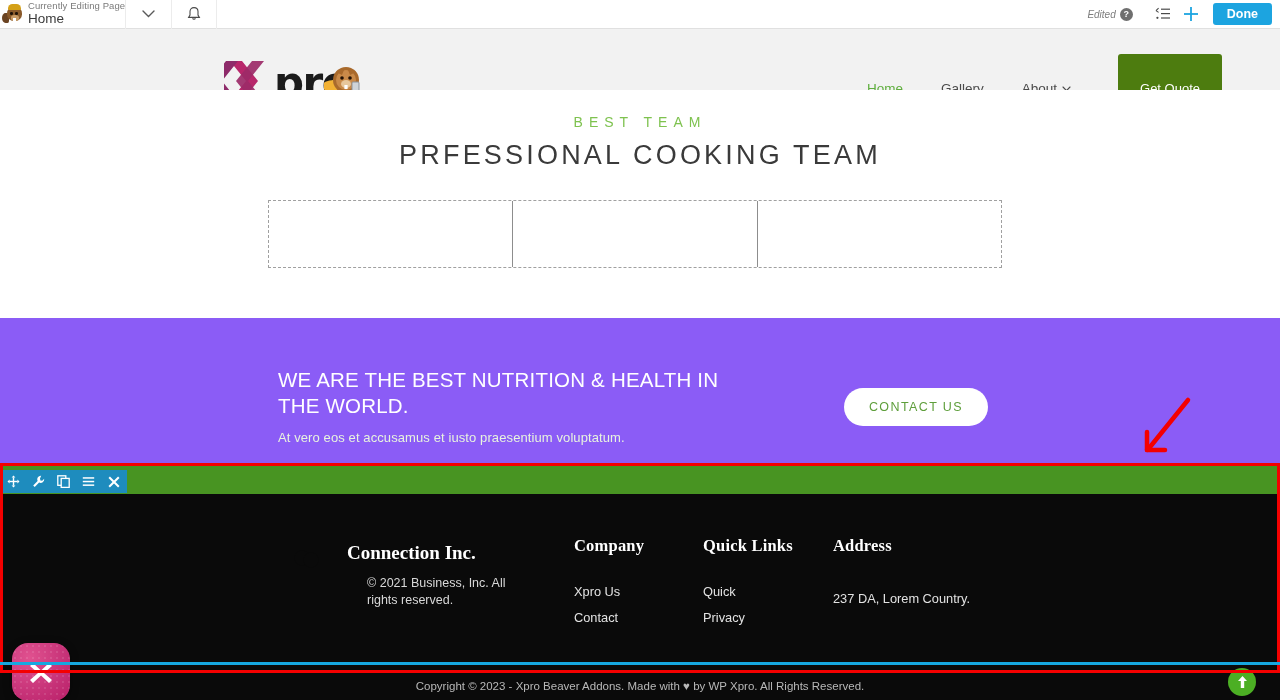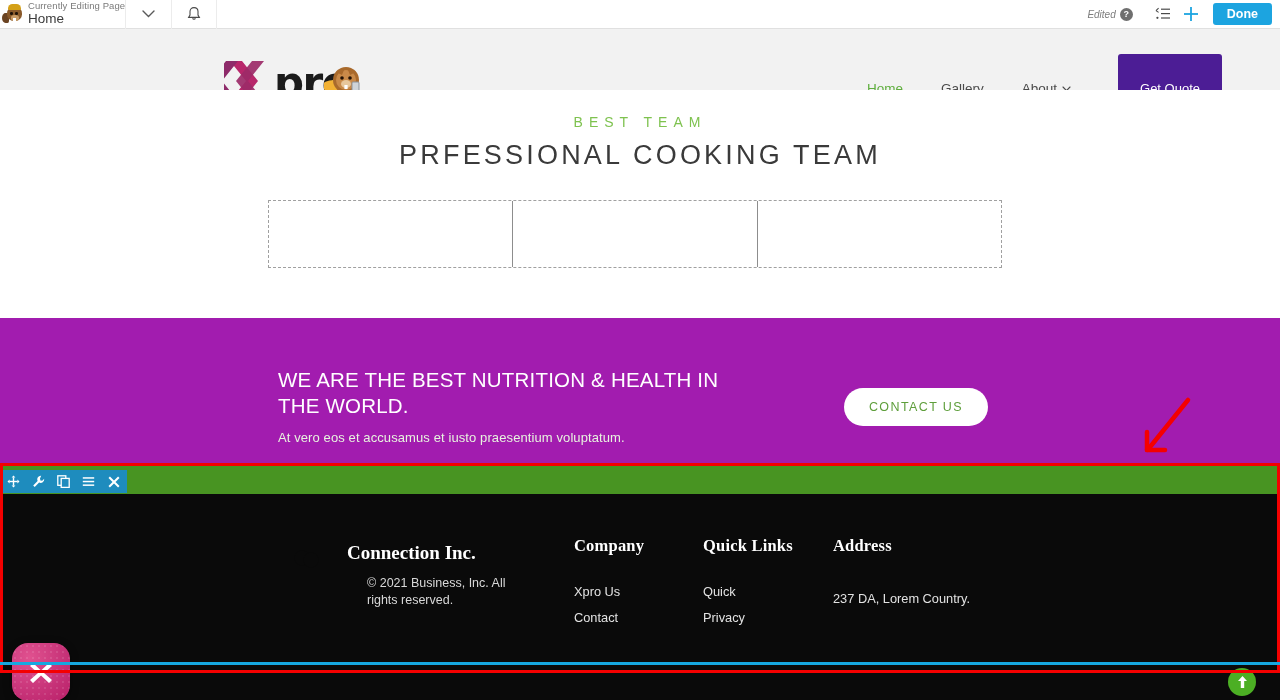--- a/index.html
+++ b/index.html
@@ -93,21 +93,21 @@
   .site-nav {
     position: absolute; right: 0; top: 29px; height: 61px;
     display: flex; align-items: center; gap: 0;
   }
   .nav-link {
     font-size: 13.5px; color: #4a4a4a; text-decoration: none; padding: 0 19px;
     display: flex; align-items: center; gap: 5px;
   }
   .nav-link.active { color: #5fae3e; }
   .cta-quote {
-    background: #4c1d95; color: #fff; font-size: 13px;
+    background: #4d7c0f; color: #fff; font-size: 13px;
     padding: 27px 22px; border-radius: 3px; margin-left: 28px; margin-right: 58px;
     border: none; font-family: "Liberation Sans", sans-serif; cursor: pointer;
   }
 
   
   .team-sec {
     position: absolute; top: 90px; left: 0; width: 1280px; height: 228px;
     background: #fff; text-align: center;
   }
   .eyebrow {
@@ -121,21 +121,21 @@
   .placeholder-row {
     position: absolute; left: 268px; top: 110px; width: 734px; height: 68px;
     border: 1px dashed #a0a0a0; display: flex;
   }
   .placeholder-col { flex: 1 1 0; }
   .placeholder-col + .placeholder-col { border-left: 1px solid #8d8d8d; }
 
   
   .green-band {
     position: absolute; top: 318px; left: 0; width: 1280px; height: 145px;
-    background: #a21caf;
+    background: #8b5cf6;
   }
   .band-inner { position: relative; width: 100%; height: 100%; }
   .band-head {
     position: absolute; left: 278px; top: 49px; width: 470px;
     color: #fff; font-size: 20.5px; line-height: 26px; font-weight: 400;
     letter-spacing: .2px;
   }
   .band-sub {
     position: absolute; left: 278px; top: 112px; width: 520px;
     color: #e8f3df; font-size: 13px; letter-spacing: .1px;
@@ -409,20 +409,23 @@
       </div>
     </div>
 
     <div class="fcol c3">
       <h4>Address</h4>
       <div class="faddr">
         <div>237 DA, Lorem Country.</div>
       </div>
     </div>
 
+    <div class="footer-bottom">
+      <span>Copyright © 2023 - Xpro Beaver Addons. Made with ♥ by WP Xpro. All Rights Reserved.</span>
+    </div>
   </div>
 
   <div class="xpro-fab">
     <svg width="30" height="30" viewBox="0 0 30 30">
       <path d="M7 6 L15 13.5 L23 6 L26 9 L18 16 L26 23 L23 26 L15 18.5 L7 26 L4 23 L12 16 L4 9 Z" fill="#ffffff"></path>
     </svg>
   </div>
 
   <div class="scroll-top">
     <svg width="13" height="14" viewBox="0 0 13 14">

